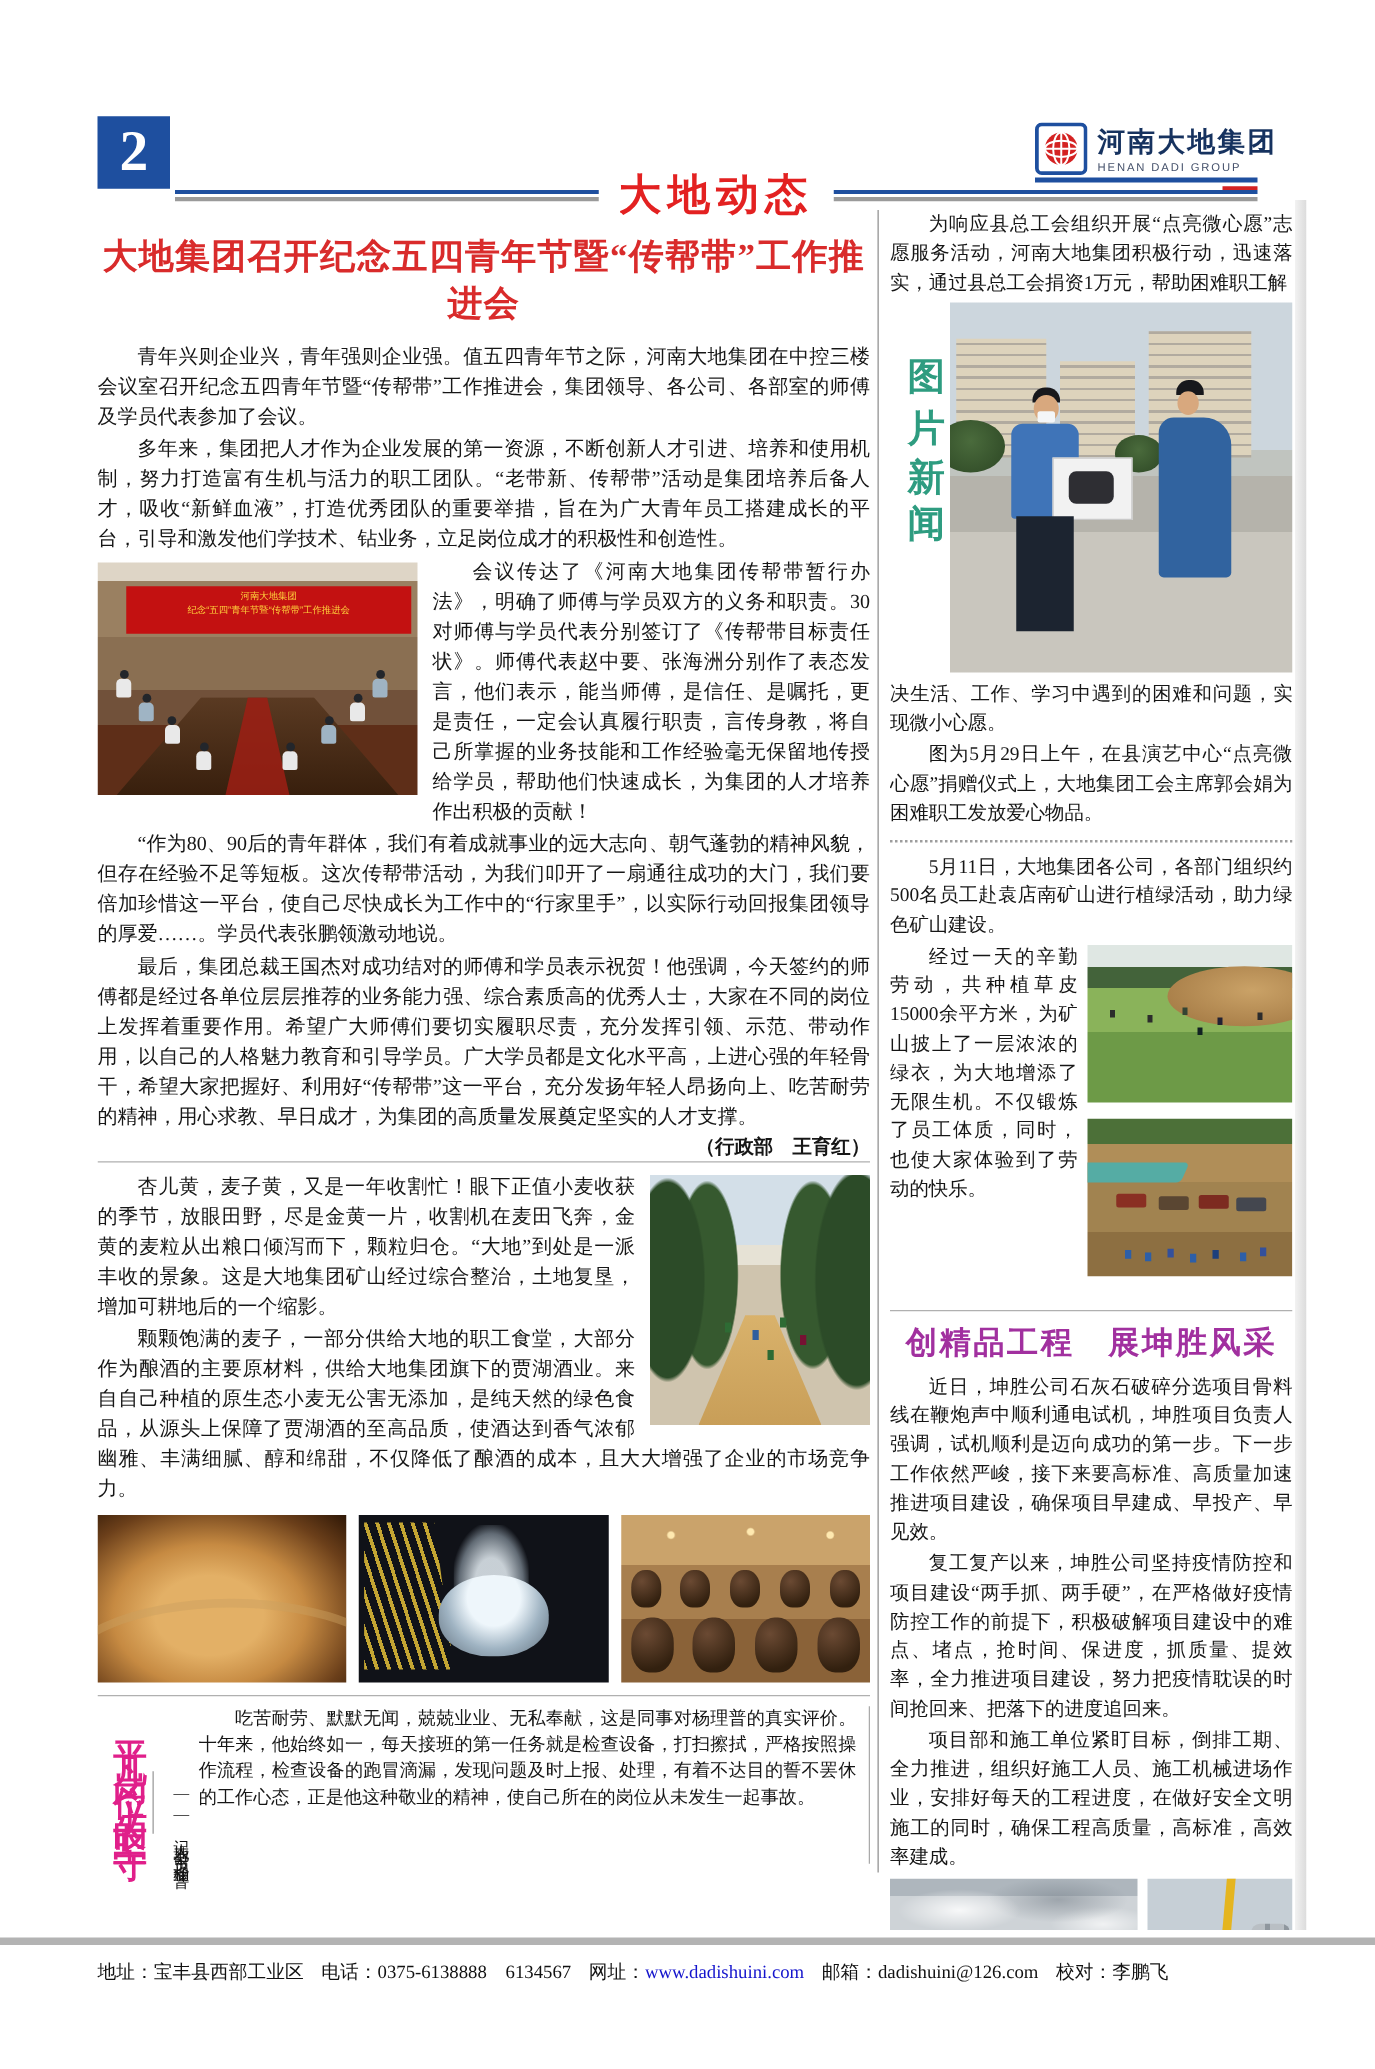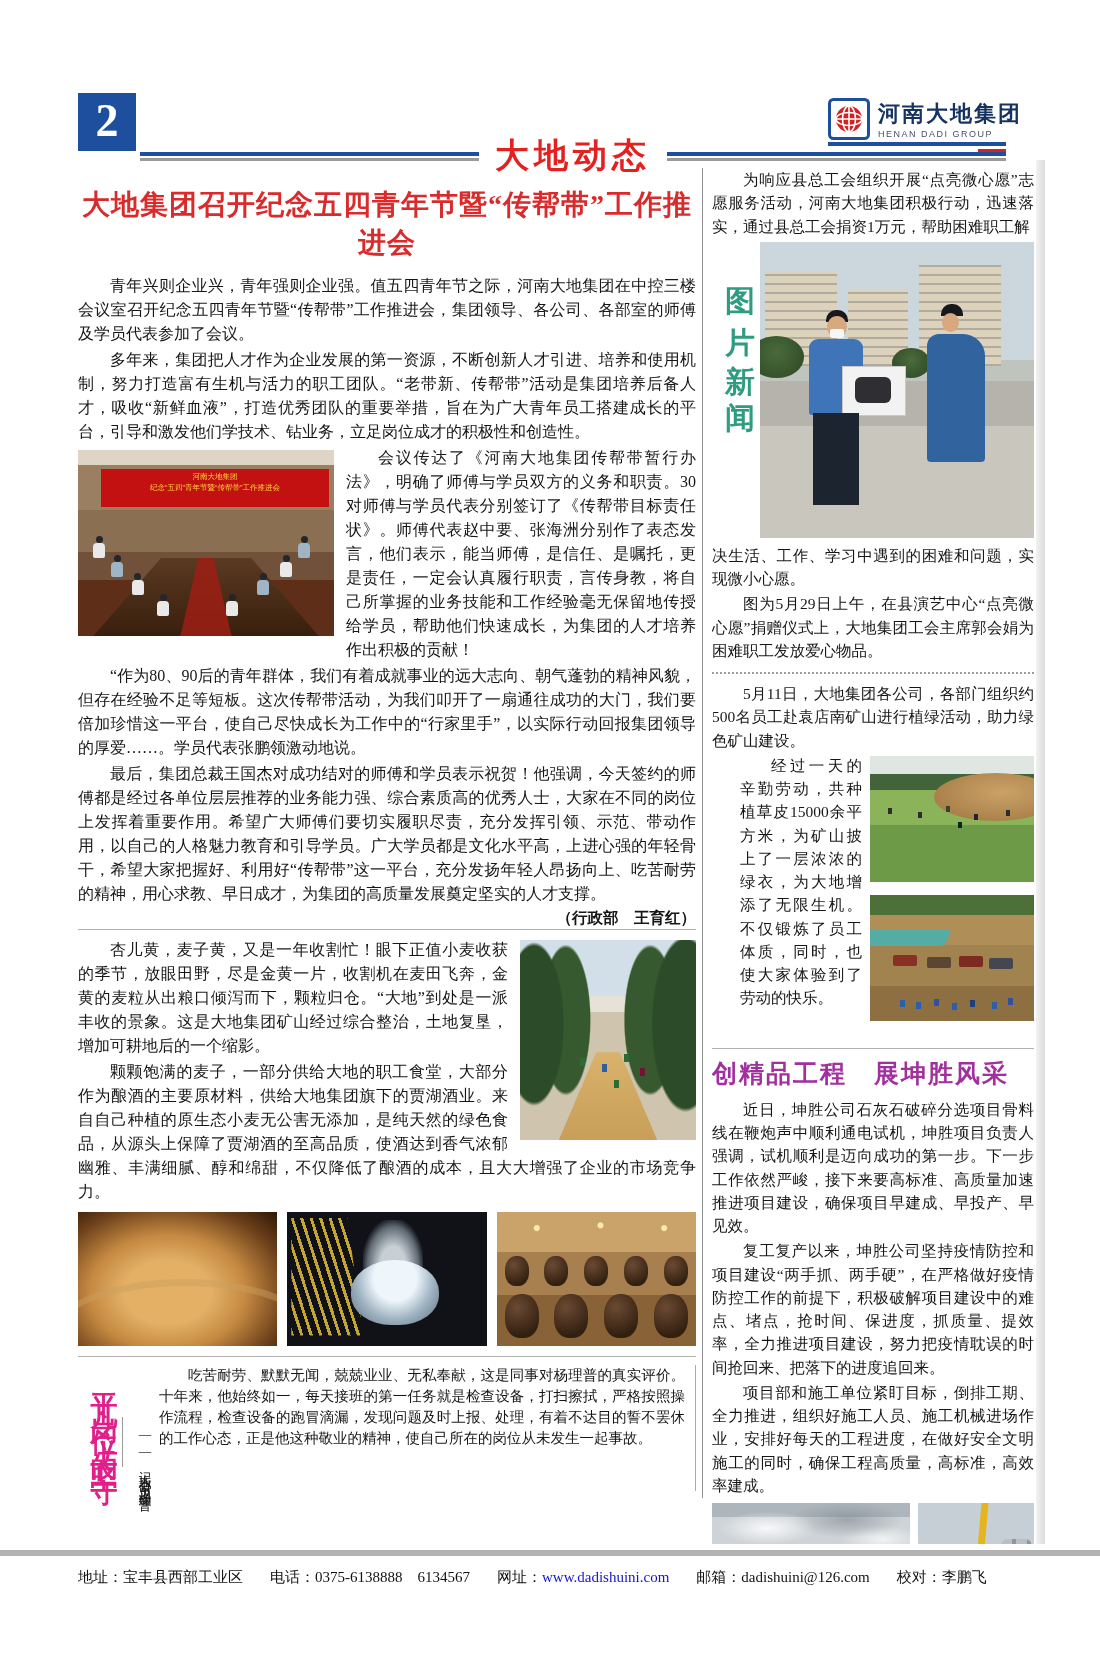--- a/index.html
+++ b/index.html
@@ -25,21 +25,21 @@
   
   .col-left{position:absolute;left:78px;top:186px;width:618px;height:1356px;overflow:hidden;}
   .col-divider{position:absolute;left:702px;top:168px;width:1px;height:1330px;background:#8f8f8f;}
   .col-right{position:absolute;left:712px;top:168px;width:322px;height:1376px;overflow:hidden;}
   .edge-strip{position:absolute;left:1036px;top:160px;width:9px;height:1384px;
               background:linear-gradient(90deg,#f2f2f2,#dcdcdc);}
 
   
   .hl-red{font-size:28px;color:#d92b2b;text-align:center;margin:0 0 12px 0;font-weight:bold;letter-spacing:1px;}
   .hl-magenta{font-size:40px;color:#e01f8a;text-align:center;letter-spacing:9px;margin:4px 0 12px 0;font-weight:bold;}
-  .hl-purple{font-size:25px;color:#a1309f;text-align:left;letter-spacing:2px;margin:8px 0 8px 0;font-weight:bold;}
+  .hl-purple{font-size:25px;color:#a1309f;text-align:center;letter-spacing:2px;margin:8px 0 8px 0;font-weight:bold;}
   .body{font-size:16px;line-height:1.5;text-align:justify;margin:0 0 2px 0;}
   .body2{font-size:14.5px;line-height:1.45;text-align:justify;margin:0 0 2px 0;}
   .rbody{font-size:15.5px;line-height:1.5;text-align:justify;margin:0 0 2px 0;}
   .kbody{font-size:15.5px;line-height:1.5;text-align:justify;margin:0 0 2px 0;}
   .indent{text-indent:2em;}
   .byline{float:right;font-weight:bold;font-size:15.5px;}
   .hline{border-top:1px solid #b0b0b0;margin:10px 0 8px 0;clear:both;}
   .dotline{border-top:2px dotted #9d9d9d;margin:10px 0 8px 0;}
 
   
@@ -48,28 +48,28 @@
   .vrule{width:1px;background:#999;margin:52px 6px 24px 0;}
   .vsub{writing-mode:vertical-rl;text-orientation:upright;font-size:12.5px;letter-spacing:3px;
         width:24px;padding-top:62px;color:#111;}
   .vtitle-teal{writing-mode:vertical-rl;text-orientation:upright;color:#2e9c80;font-weight:bold;
                font-size:30px;letter-spacing:38px;width:48px;padding-top:22px;}
 
   .ded-article{display:flex;margin-top:8px;}
   .ded-text{flex:1;border-right:1px solid #aaa;padding-right:10px;margin-left:6px;}
 
   .pic-news-row{display:flex;margin:4px 0 6px 0;}
-  .green-flow{overflow:hidden;margin-left:28px;}
+  .green-flow{overflow:hidden;}
   .gphotos{float:right;width:164px;margin:2px 0 4px 8px;}
   .gphotos .photo{height:126px;margin-bottom:13px;}
   .kphotos{display:flex;gap:8px;margin-top:6px;clear:both;}
 
   
   .footer-bar{position:absolute;left:0;top:1550px;width:1100px;height:6px;background:#b3b3b3;}
-  .footer{position:absolute;left:78px;top:1568px;width:960px;display:flex;gap:27px;
+  .footer{position:absolute;left:78px;top:1568px;width:960px;display:flex;gap:14px;
           font-size:15px;color:#111;white-space:nowrap;}
   .f-link{color:#1414cc;cursor:pointer;}
 
   
   .photo{position:relative;overflow:hidden;background:#cfcfcf;}
 
   .photo.meeting{float:left;width:256px;height:186px;margin:4px 12px 4px 0;
     background:linear-gradient(180deg,#ded5c6 0 8%,#9a8061 8% 32%,#8a6f52 32% 55%,#71513a 55% 70%,#5e2e18 70% 100%);}
   .m-banner{position:absolute;top:10%;left:9%;right:2%;height:36px;background:#c31111;
     color:#ffd23c;text-align:center;font-size:7.5px;line-height:1.55;padding-top:2px;overflow:hidden;

